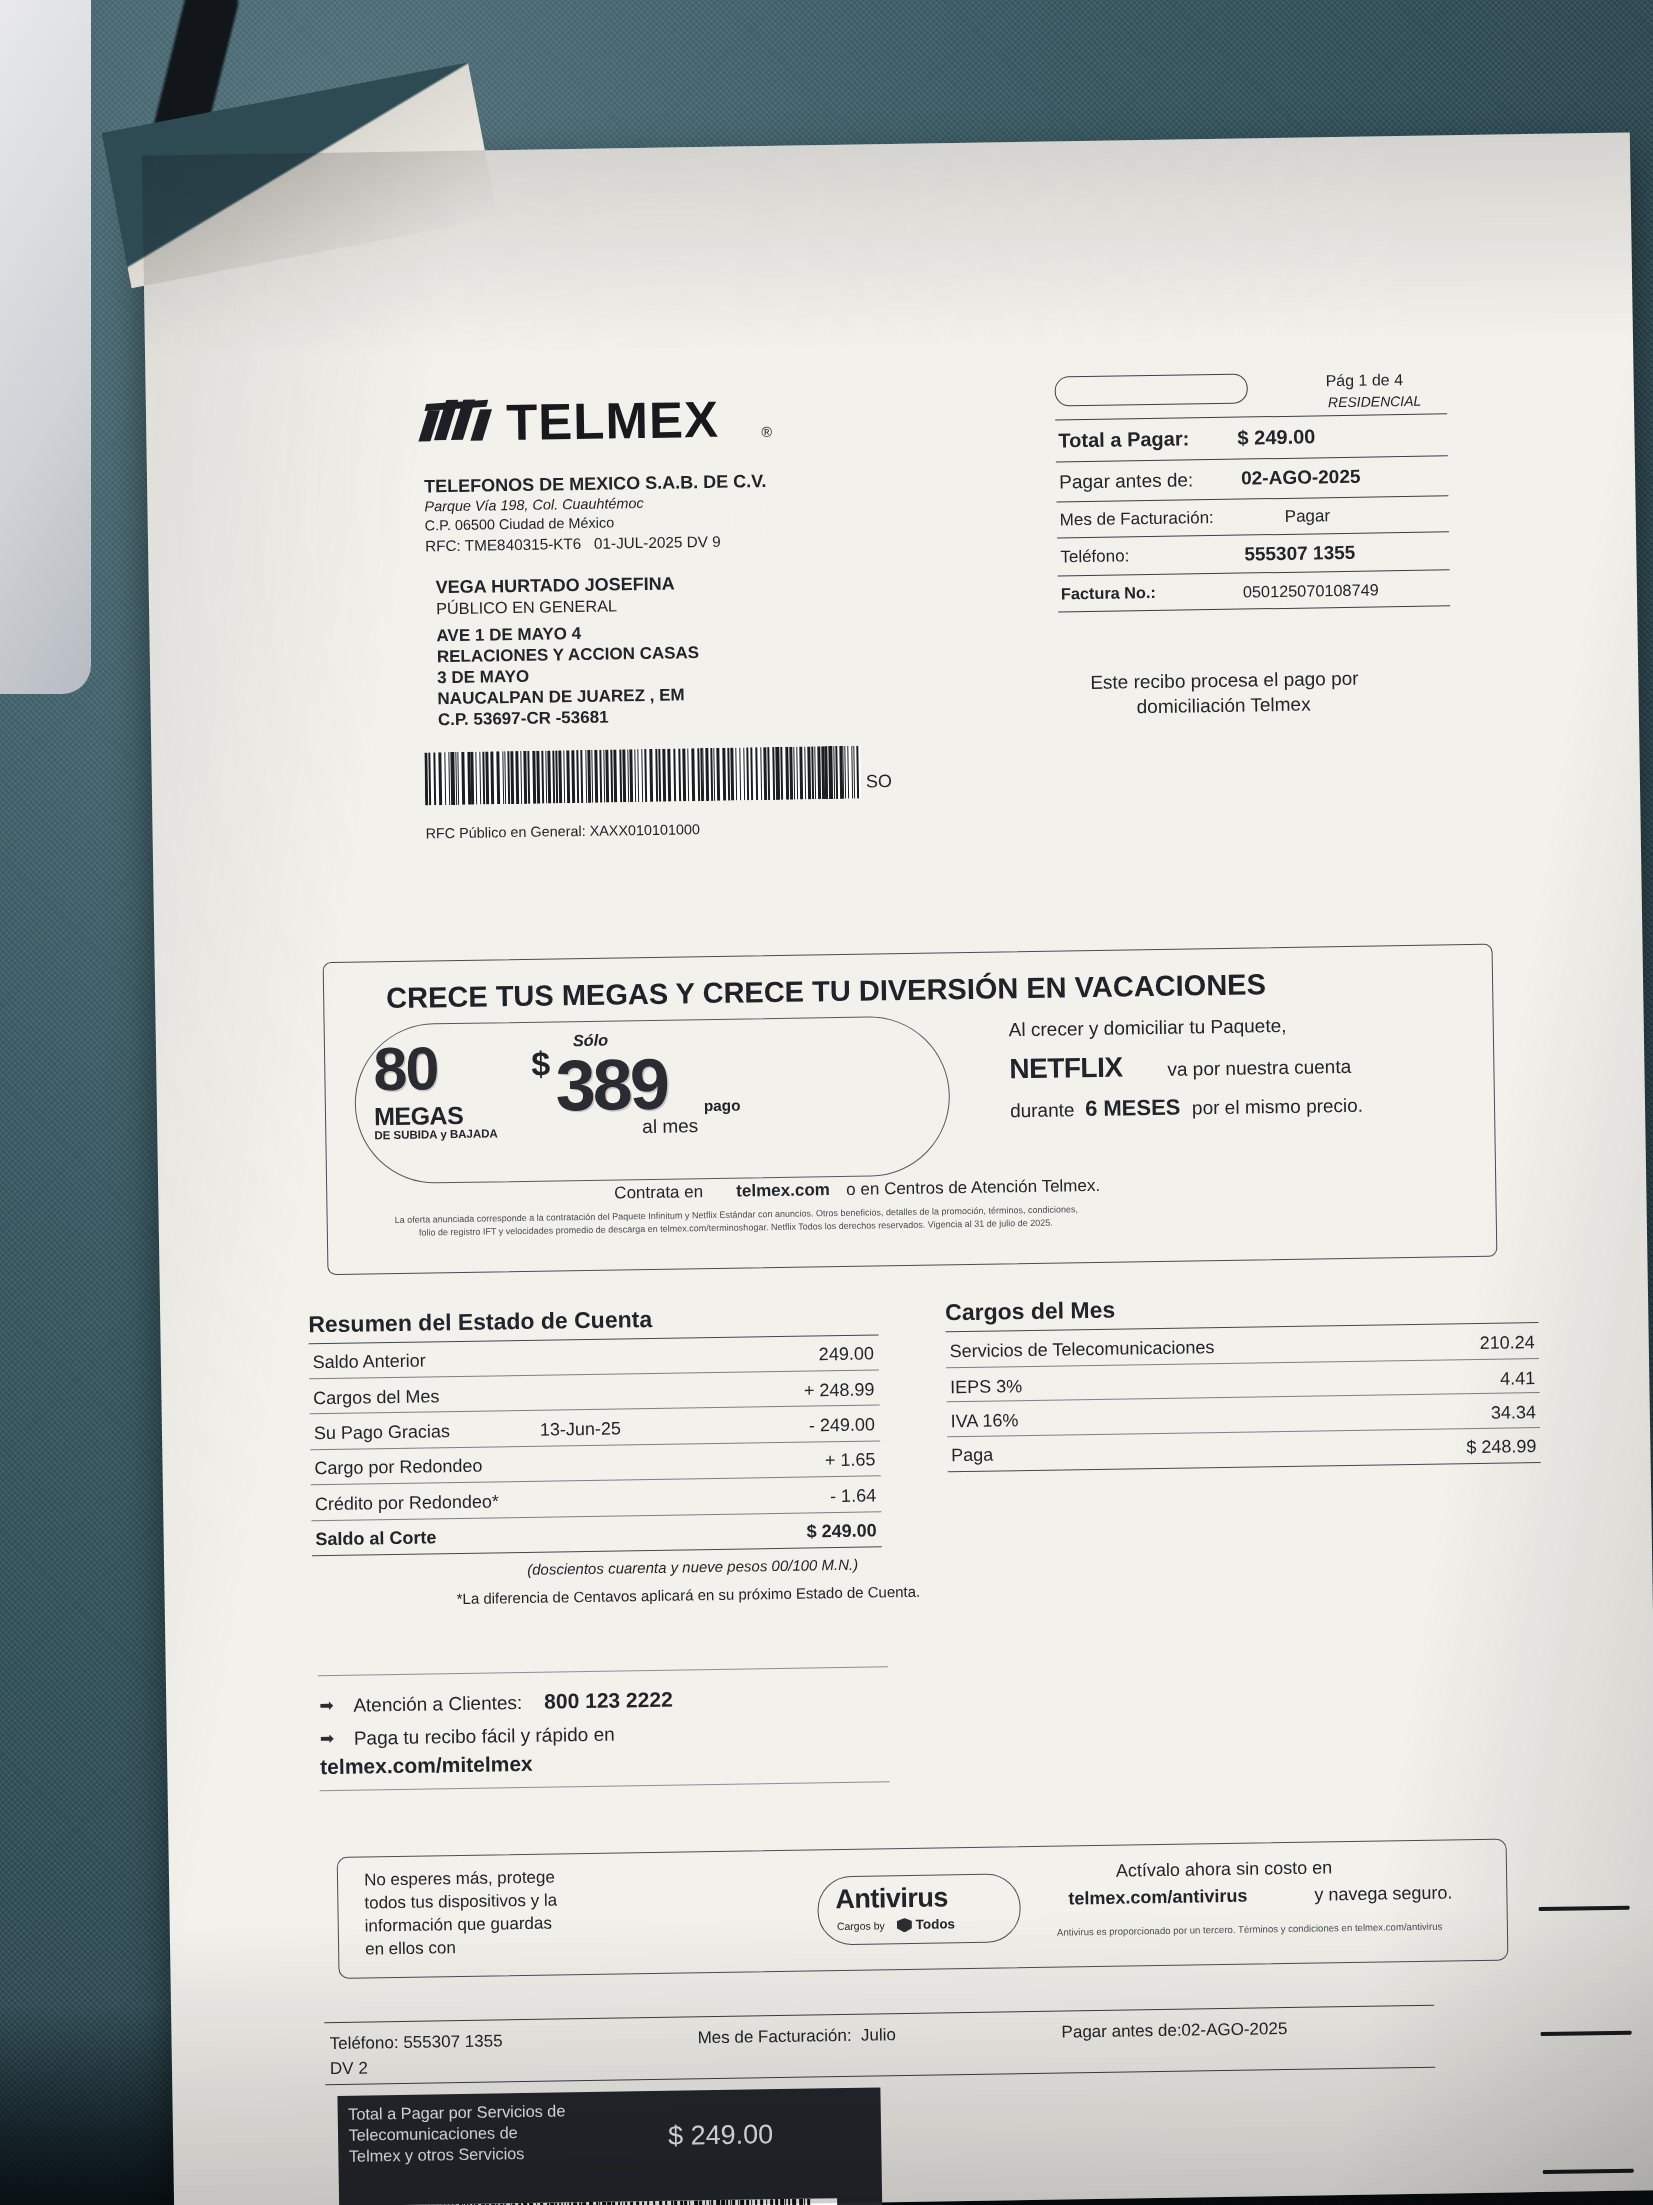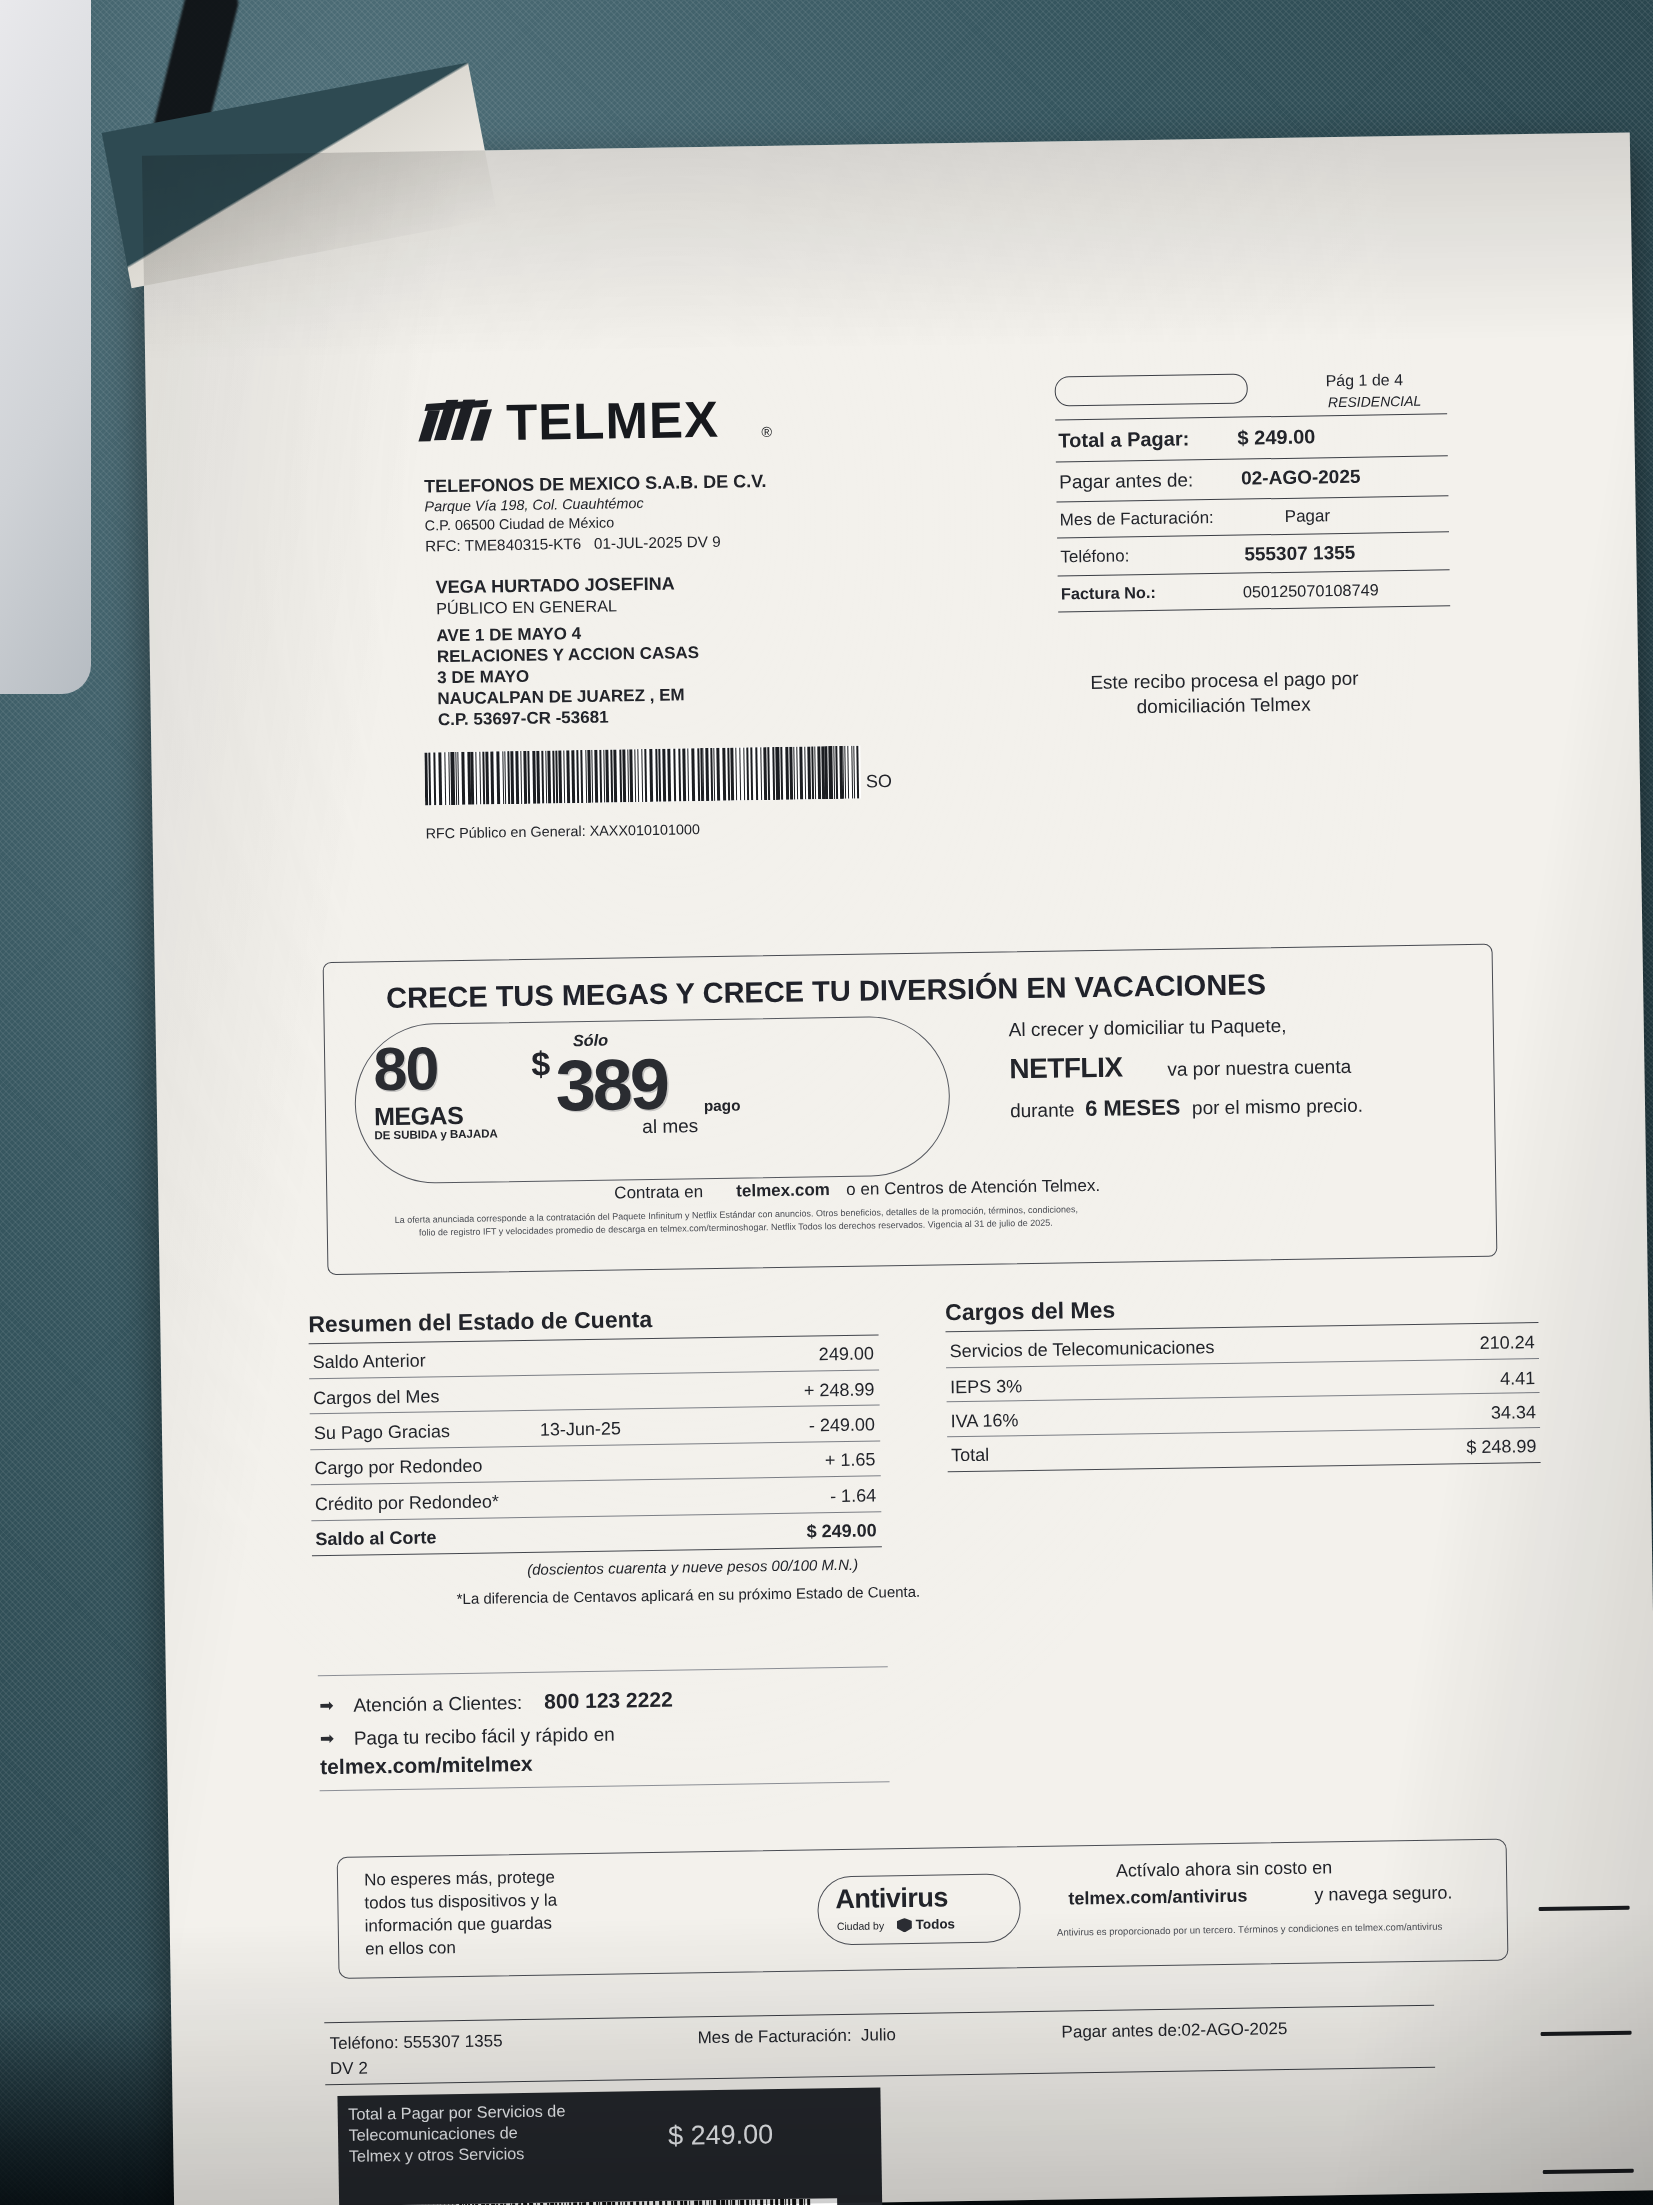--- a/index.html
+++ b/index.html
@@ -517,21 +517,21 @@
       <div class="hr" style="top:68px;width:593px;height:1px;background:#7b7e85;"></div>
 
       <div class="row-k" style="left:3.8px;top:78px;">IEPS 3%</div>
       <div class="row-v" style="left:402px;top:78px;width:187px;">4.41</div>
       <div class="hr" style="top:102px;width:593px;height:1px;background:#7b7e85;"></div>
 
       <div class="row-k" style="left:3.8px;top:112px;">IVA 16%</div>
       <div class="row-v" style="left:402px;top:112px;width:187px;">34.34</div>
       <div class="hr" style="top:137px;width:593px;height:1px;background:#7b7e85;"></div>
 
-      <div class="row-k" style="left:3.8px;top:146px;">Total</div>
+      <div class="row-k" style="left:3.8px;top:146px;">Paga</div>
       <div class="row-v" style="left:402px;top:146px;width:187px;">$ 248.99</div>
       <div class="hr" style="top:172px;width:593px;"></div>
     </div>
 
     <div class="line" style="left:152px;top:1522px;width:570px;height:1px;background:#8b8e95;"></div>
     <div class="arrow" style="left:153px;top:1542px;">➡</div>
     <div class="t" style="left:187px;top:1542px;font-size:19px;">Atención a Clientes:</div>
     <div class="t b" style="left:378px;top:1540px;font-size:21px;">800 123 2222</div>
 
     <div class="arrow" style="left:153px;top:1575px;">➡</div>
@@ -540,21 +540,21 @@
     <div class="line" style="left:152px;top:1637px;width:570px;height:1px;background:#8b8e95;"></div>
 
     <div class="av">
       <div class="t" style="left:26px;top:13.4px;font-size:17px;">No esperes más, protege</div>
       <div class="t" style="left:26px;top:36px;font-size:17px;">todos tus dispositivos y la</div>
       <div class="t" style="left:26px;top:59px;font-size:17px;">información que guardas</div>
       <div class="t" style="left:26px;top:82px;font-size:17px;">en ellos con</div>
 
       <div class="av-pill"></div>
       <div class="t b" style="left:497px;top:34px;font-size:27px;letter-spacing:-0.5px;">Antivirus</div>
-      <div class="t" style="left:498px;top:70px;font-size:10.5px;">Ciudad by</div>
+      <div class="t" style="left:498px;top:70px;font-size:10.5px;">Cargos by</div>
       <div class="t b" style="left:577px;top:68px;font-size:13.4px;">Todos</div>
       <div style="position:absolute;left:558px;top:69px;width:15.3px;height:14.4px;background:#2b2d33;clip-path:polygon(50% 0,100% 22%,100% 70%,50% 100%,0 70%,0 22%);"></div>
 
       <div class="t" style="left:778px;top:15.3px;font-size:18px;">Actívalo ahora sin costo en</div>
       <div class="t b" style="left:730px;top:42px;font-size:18px;">telmex.com/antivirus</div>
       <div class="t" style="left:976px;top:42px;font-size:18px;">y navega seguro.</div>
       <div class="t tiny" style="left:718px;top:80px;font-size:9.6px;">Antivirus es proporcionado por un tercero. Términos y condiciones en telmex.com/antivirus</div>
     </div>
 
     <div class="line" style="left:153px;top:1869px;width:1110px;height:1.4px;"></div>

